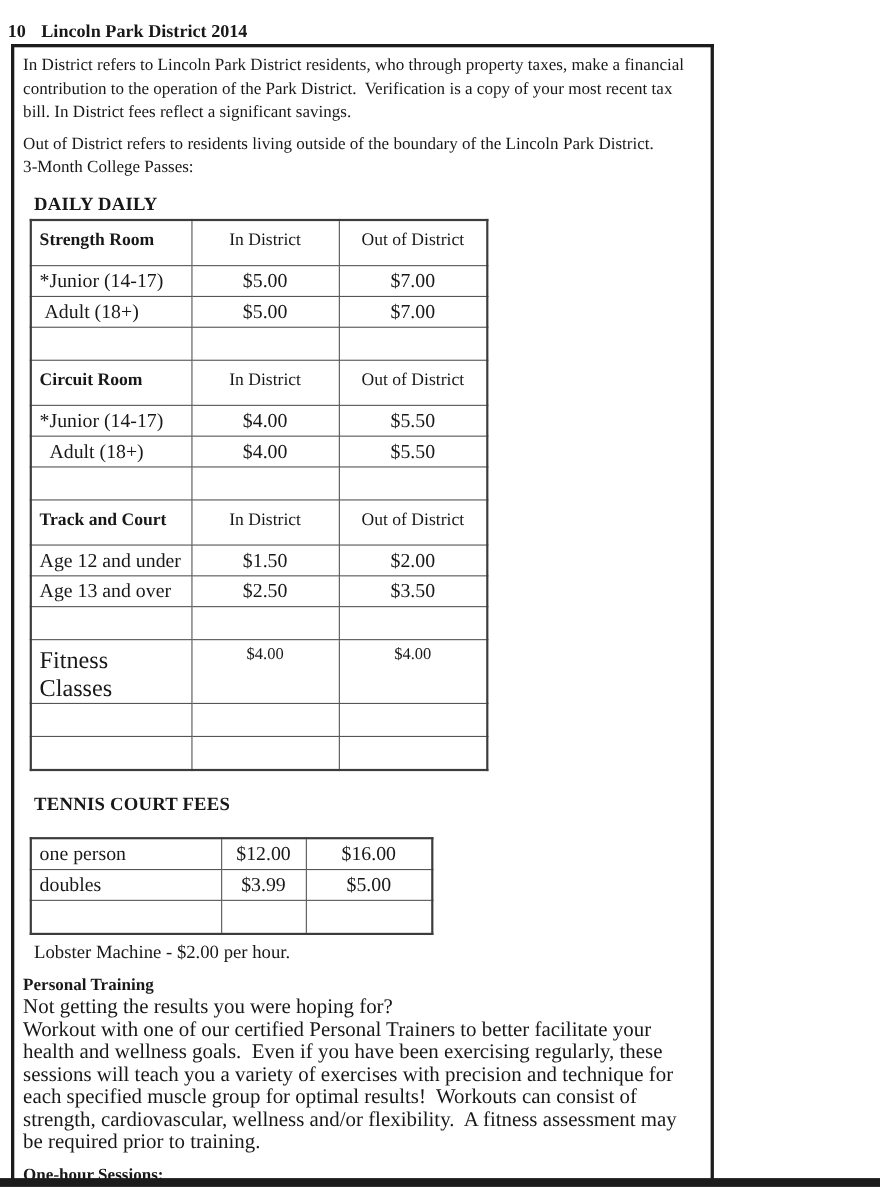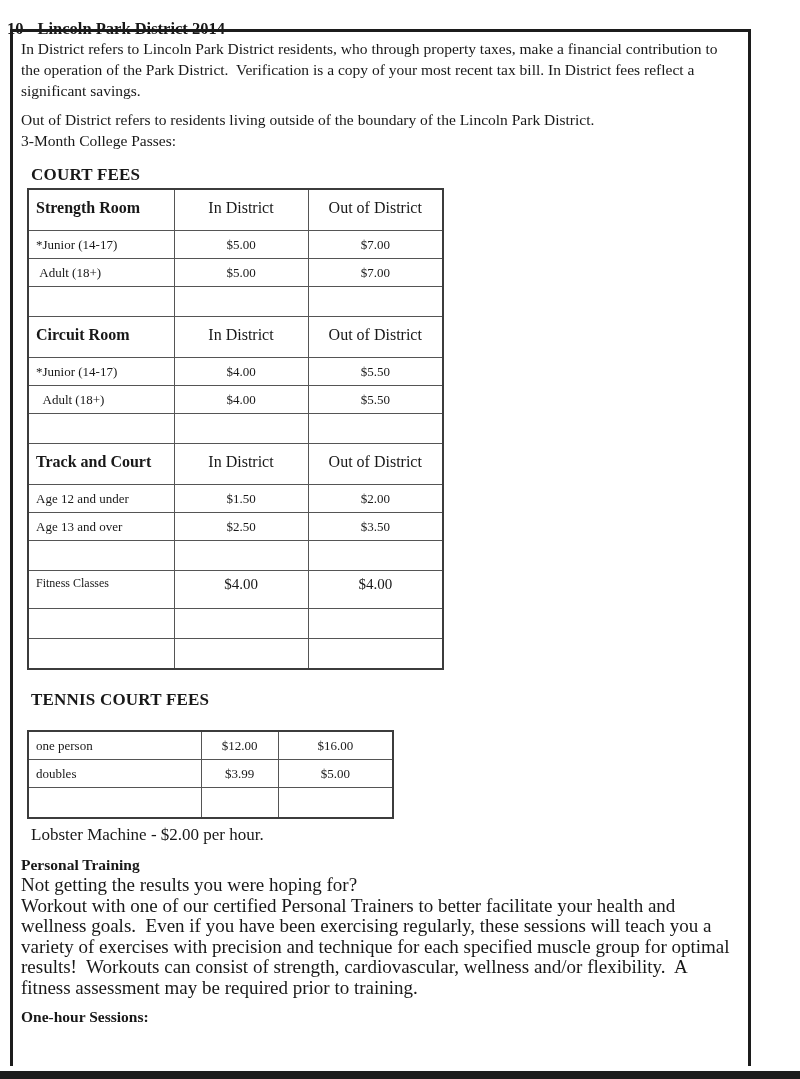--- a/index.html
+++ b/index.html
@@ -5,21 +5,21 @@
   html,body{margin:0;padding:0;}
   body{
     width:800px;height:1079px;background:#ffffff;color:#181818;
     font-family:"Liberation Serif", serif;position:relative;overflow:hidden;
   }
   .page-header{
     position:absolute;top:19px;left:7px;display:flex;gap:14px;
     font-weight:bold;font-size:16.5px;
   }
   .content-box{
-    position:absolute;left:10px;top:29px;width:741px;height:1037px;
+    position:absolute;left:10px;top:40px;width:639px;height:1037px;
     border:3px solid #1c1c1c;border-bottom:none;box-sizing:border-box;
     padding:4px 18px 0 8px;
   }
   .bottom-bar{
     position:absolute;left:0;top:1071px;width:800px;height:8px;background:#1c1c1c;
   }
   .body-text{
     font-size:15.5px;line-height:21px;white-space:pre-wrap;margin:0;
   }
   .intro-1{margin-top:2px;}
@@ -42,24 +42,24 @@
   .daily-table{width:415px;}
   .daily-table col.col1{width:146px;}
   .daily-table col.col2{width:134px;}
   .daily-table col.col3{width:135px;}
   .tennis-table{width:365px;}
   .tennis-table col.col1{width:173px;}
   .tennis-table col.col2{width:77px;}
   .tennis-table col.col3{width:115px;}
   tr.r-header td{height:33px;font-size:16px;padding-top:1px;padding-bottom:6px;}
   tr.r-header td.c1{font-weight:bold;}
-  tr.r-data td{height:27px;font-size:13px;}
+  tr.r-data td{height:27px;font-size:18px;}
   tr.r-empty td{height:29px;}
   tr.r-fitness td{height:32px;font-size:15px;vertical-align:top;padding-top:5px;}
-  tr.r-fitness td.c1{font-size:12px;}
+  tr.r-fitness td.c1{font-size:22px;}
   .tennis-table tr.r-header td{height:28px;padding-bottom:3px;padding-top:0;font-size:16.5px;font-weight:normal;}
   .lobster-note{font-size:17px;margin:6px 0 0 10px;white-space:pre-wrap;}
   .pt-heading{font-size:15.5px;font-weight:bold;margin:10px 0 0 0;line-height:20px;}
   .pt-line{font-size:19px;line-height:20.5px;margin:0;white-space:pre-wrap;}
   .sessions-heading{font-size:15.5px;font-weight:bold;margin:8px 0 0 0;line-height:21px;}
 </style>
 </head>
 <body>
 
 <div class="page-header">
@@ -70,21 +70,21 @@
 <div class="content-box">
 
   <p class="body-text intro-1">In District refers to Lincoln Park District residents, who through property taxes, make a financial contribution to the operation of the Park District.  Verification is a copy of your most recent tax bill. In District fees reflect a significant savings.</p>
 
   <div class="intro-2">
     <p class="body-text">Out of District refers to residents living outside of the boundary of the Lincoln Park District.</p>
     <p class="body-text">3-Month College Passes:</p>
   </div>
 
 
-  <div class="section-heading">COURT FEES</div>
+  <div class="section-heading">DAILY DAILY</div>
 
   <table class="daily-table">
     <colgroup>
         <col class="col1">
         <col class="col2">
         <col class="col3">
       </colgroup>
     <tbody>
         <tr class="r-header">
       <td class="c1">Strength Room</td>

